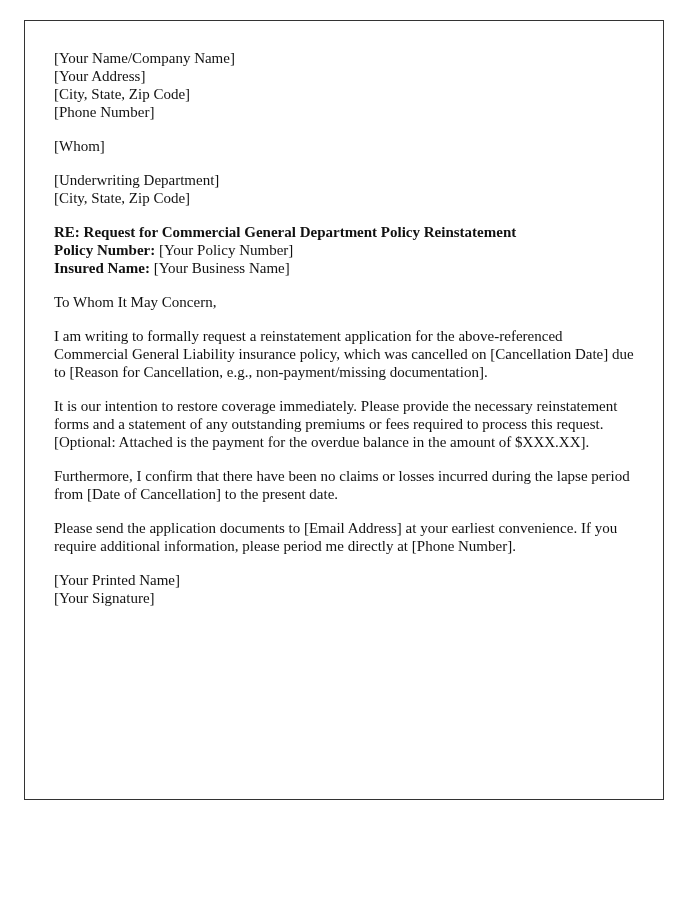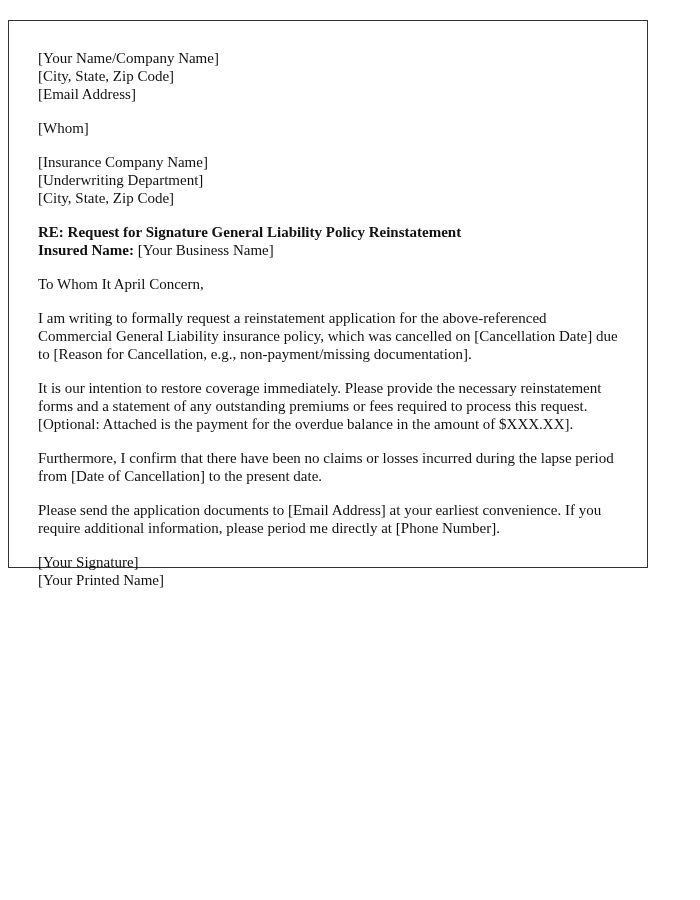--- a/index.html
+++ b/index.html
@@ -1,60 +1,61 @@
 <!DOCTYPE html>
 <html><head>
 <meta charset="utf-8">
 <style>
   html, body { margin: 0; padding: 0; background: #ffffff; }
   body { width: 700px; height: 900px; position: relative; overflow: hidden;
          font-family: "Liberation Serif", "DejaVu Serif", serif; color: #111; }
-  .letter { position: absolute; left: 8px; top: 20px; width: 640px; height: 548px;
+  .letter { position: absolute; left: 24px; top: 20px; width: 640px; height: 780px;
             border: 1px solid #333; box-sizing: border-box; text-decoration: underline; }
   .content { position: absolute; left: 29px; top: 28px; width: 580px;
              font-size: 15px; line-height: 18px; }
   .line { display: block; white-space: nowrap; }
   .block { margin: 0 0 16px 0; }
   p { margin: 0 0 16px 0; }
   b { font-weight: bold; }
 </style>
 </head>
 <body>
 
 <div class="letter">
   <div class="content">
 
     <div class="block">
       <span class="line">[Your Name/Company Name]</span>
+      <span class="line">[Your Address]</span>
       <span class="line">[City, State, Zip Code]</span>
-      <span class="line">[Email Address]</span>
+      <span class="line">[Phone Number]</span>
     </div>
 
     <div class="block">
       <span class="line">[Whom]</span>
     </div>
 
     <div class="block">
-      <span class="line">[Insurance Company Name]</span>
       <span class="line">[Underwriting Department]</span>
       <span class="line">[City, State, Zip Code]</span>
     </div>
 
     <div class="block">
-      <span class="line"><b>RE: Request for Signature General Liability Policy Reinstatement</b></span>
+      <span class="line"><b>RE: Request for Commercial General Department Policy Reinstatement</b></span>
+      <span class="line"><b>Policy Number:</b><span> [Your Policy Number]</span></span>
       <span class="line"><b>Insured Name:</b><span> [Your Business Name]</span></span>
     </div>
 
-    <p>To Whom It April Concern,</p>
+    <p>To Whom It May Concern,</p>
 
     <p>I am writing to formally request a reinstatement application for the above-referenced Commercial General Liability insurance policy, which was cancelled on [Cancellation Date] due to [Reason for Cancellation, e.g., non-payment/missing documentation].</p>
     <p>It is our intention to restore coverage immediately. Please provide the necessary reinstatement forms and a statement of any outstanding premiums or fees required to process this request. [Optional: Attached is the payment for the overdue balance in the amount of $XXX.XX].</p>
     <p>Furthermore, I confirm that there have been no claims or losses incurred during the lapse period from [Date of Cancellation] to the present date.</p>
     <p>Please send the application documents to [Email Address] at your earliest convenience. If you require additional information, please period me directly at [Phone Number].</p>
 
 
     <div class="block">
+      <span class="line">[Your Printed Name]</span>
       <span class="line">[Your Signature]</span>
-      <span class="line">[Your Printed Name]</span>
     </div>
 
   </div>
 </div>
 
 </body></html>

